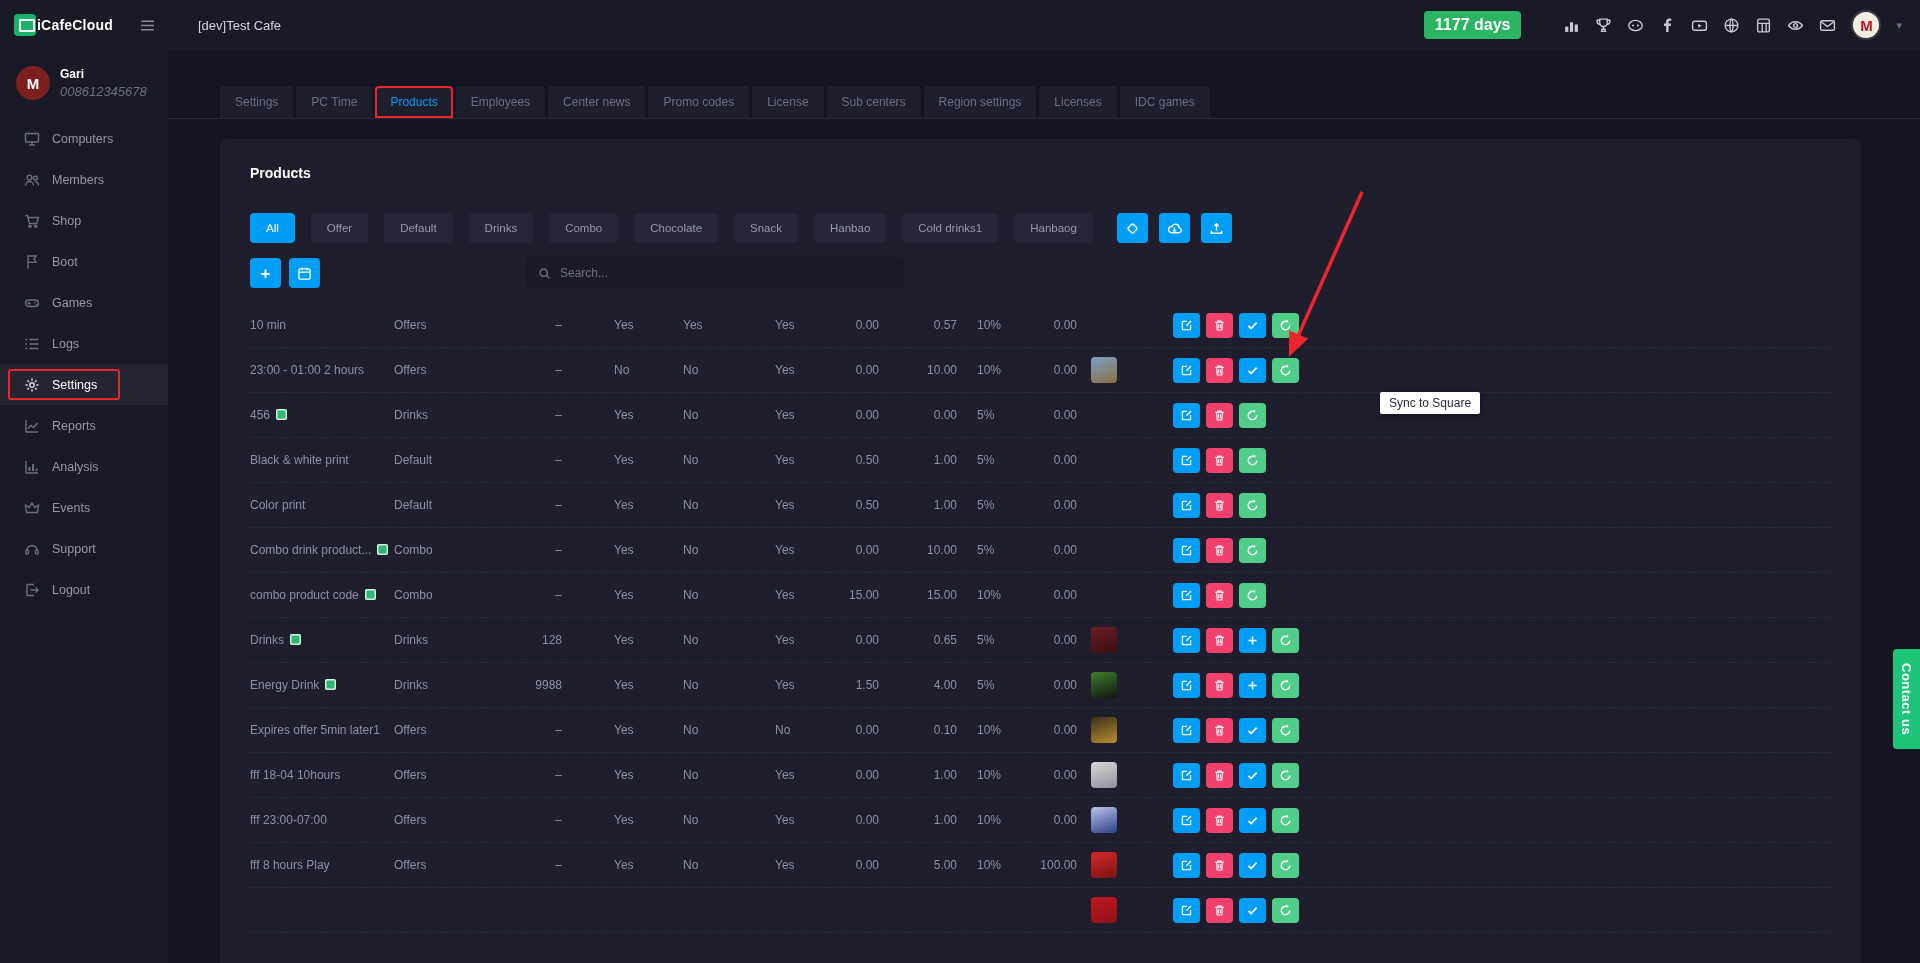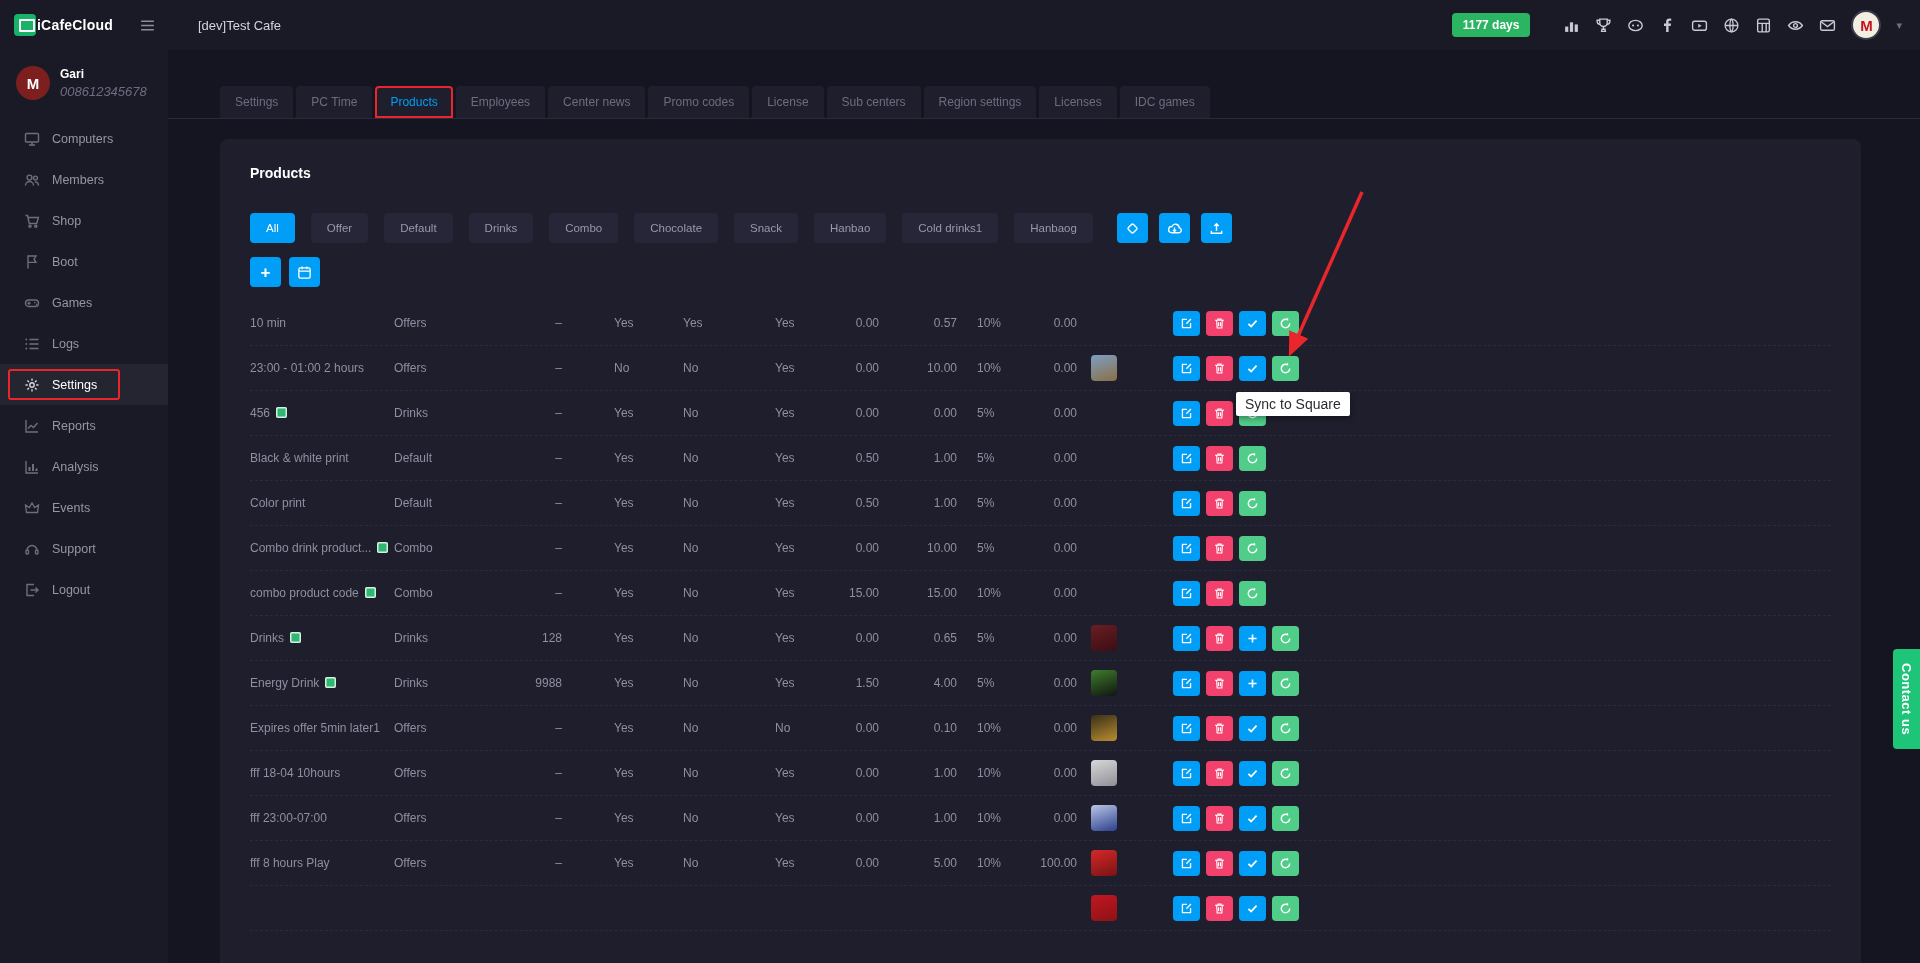--- a/index.html
+++ b/index.html
@@ -12,22 +12,22 @@
     display:flex; align-items:center; z-index:20; }
   .brand { width:168px; height:50px; display:flex; align-items:center; gap:1px; padding:0 12px 0 14px; }
   .brand-logo { width:22px; height:22px; border-radius:4px; background:#18b368; position:relative; flex:none; }
   .brand-logo::after { content:""; position:absolute; left:5px; top:5px; width:12px; height:9px;
     border:2px solid #fff; border-radius:1px; }
   .brand-text { color:#fff; font-size:14px; font-weight:bold; letter-spacing:.2px; }
   .hamburger { margin-left:auto; color:#8b8b9a; background:none; display:flex; }
   .hamburger svg { width:17px; height:17px; }
   .cafe-title { color:#d4d4e0; font-size:13px; margin-left:30px; }
   .topbar-right { margin-left:auto; display:flex; align-items:center; gap:15px; padding-right:18px; }
-  .days-badge { background:#2bb563; color:#fff; font-size:12px; font-weight:bold;
-    padding:5px 11px; border-radius:4px; margin-right:18px; }
+  .days-badge { background:#2bb563; color:#fff; font-size:16px; font-weight:bold;
+    padding:5px 11px; border-radius:4px; margin-right:27px; }
   .tb-icon { color:#c9c9d6; display:flex; background:none; }
   .tb-icon svg { width:17px; height:17px; }
   .tb-avatar { width:30px; height:30px; border-radius:50%; background:#f3eee2; color:#c41220;
     font-weight:bold; font-size:15px; display:flex; align-items:center; justify-content:center;
     border:2px solid #3a3a4a; }
   .tb-caret { color:#6d6d80; font-size:11px; }
 
   
   .sidebar { position:fixed; top:50px; left:0; bottom:0; width:168px; background:#1a1a27; z-index:15; }
   .side-user { display:flex; align-items:center; gap:10px; padding:16px 14px 18px 16px; }
@@ -103,22 +103,22 @@
   .act { width:27px; height:25px; border-radius:4px; display:flex; align-items:center;
     justify-content:center; color:#fff; }
   .act svg { width:13px; height:13px; display:block; }
   .act-edit, .act-check, .act-plus { background:#009ef7; }
   .act-delete { background:#f1416c; }
   .act-sync { background:#50cd89; }
 
   
   .annot-arrow { position:absolute; left:0; top:0; width:1920px; height:963px;
     pointer-events:none; z-index:40; }
-  .tooltip { position:absolute; left:1236px; top:392px; background:#fff; color:#2b2b33;
-    font-size:14px; padding:4px 9px; border-radius:2px; z-index:45;
+  .tooltip { position:absolute; left:1380px; top:392px; background:#fff; color:#2b2b33;
+    font-size:12px; padding:4px 9px; border-radius:2px; z-index:45;
     box-shadow:0 2px 6px rgba(0,0,0,.4); white-space:nowrap; }
 
   .contact-tab { position:fixed; right:0; top:649px; z-index:30; background:#1ec478; color:#fff;
     writing-mode:vertical-rl; font-size:13px; font-weight:bold; letter-spacing:.5px;
     padding:14px 6px; border-radius:4px 0 0 4px; }
 </style>
 </head>
 <body>
 
 <div class="topbar">
@@ -375,20 +375,27 @@
     </div>
 
     <div class="search-row">
       <button class="blue-btn txt">+</button>
       <button class="blue-btn">
           <svg viewBox="0 0 16 16" fill="none" stroke="currentColor" stroke-width="1.4">
             <rect x="2" y="3" width="12" height="11" rx="1.5"></rect>
             <path d="M2 6.5h12M5.5 1.5v3M10.5 1.5v3"></path>
           </svg>
         </button>
+      <div class="search-wrap">
+        <svg viewBox="0 0 16 16" fill="none" stroke="currentColor" stroke-width="1.6">
+            <circle cx="7" cy="7" r="4.5"></circle>
+            <path d="M10.5 10.5L14 14"></path>
+          </svg>
+        <input type="text" placeholder="Search..." style="">
+      </div>
     </div>
 
     <div class="table">
       <div id="table-body">
           <div class="trow">
             <div class="td c-name"><span>10 min</span></div>
             <div class="td c-group">Offers</div>
             <div class="td c-stock">–</div>
             <div class="td c-active">Yes</div>
             <div class="td c-promoted">Yes</div>

